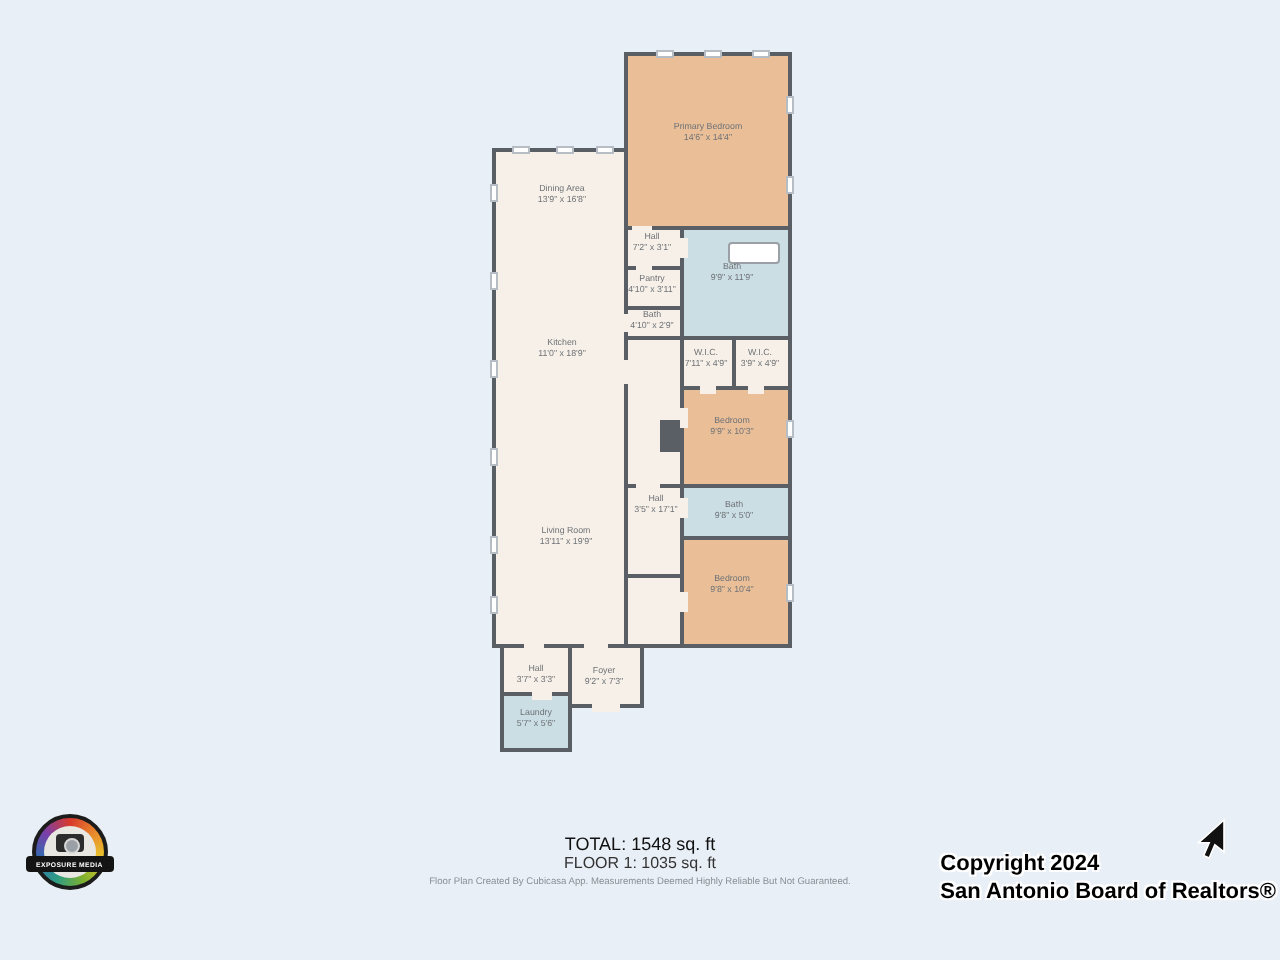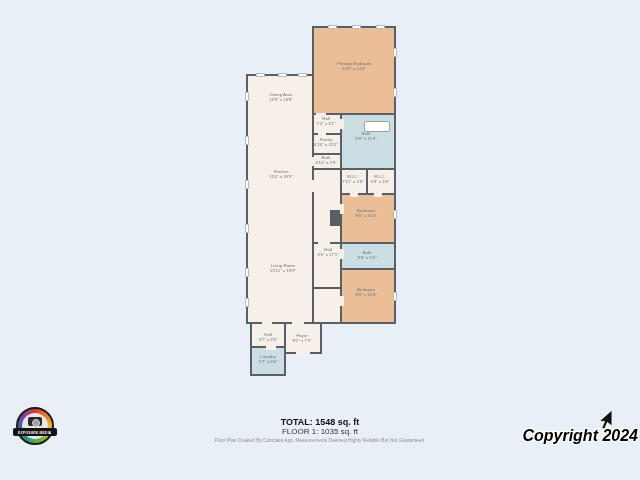--- a/index.html
+++ b/index.html
@@ -18,32 +18,32 @@
            transform:translate(-50%,-50%) scale(0.55); transform-origin:center center; }
 
   .gap { position:absolute; background:#f7f0e8; }
   .win { position:absolute; background:#ffffff; border:1px solid #b7bdc4; }
   .fixture-dark { position:absolute; background:#5a5f66; }
   .wallseg { position:absolute; background:#5a5f66; }
   .tub { position:absolute; background:#ffffff; border:1px solid #9aa0a5; border-radius:2px; }
 
   
   .total-line { position:absolute; top:417px; left:50%; transform:translateX(-50%);
-                font-size:9px; font-weight:700; color:#111; }
+                font-size:9px; font-weight:400; color:#111; }
   .floor-line { position:absolute; top:427px; left:50%; transform:translateX(-50%);
                 font-size:8px; color:#333; }
   .disclaimer { position:absolute; top:438px; left:50%;
                 transform:translateX(-50%) scale(0.6); transform-origin:center top;
                 font-size:8px; color:#8a8f94; white-space:nowrap; }
 
   
   .copyright { position:absolute; right:2px; top:426px; text-align:left;
-               font-size:16px; font-weight:700; color:#000; line-height:1.25;
+               font-size:11px; font-weight:700; color:#000; line-height:1.25;
                text-shadow:-1px -1px 0 #fff, 1px -1px 0 #fff, -1px 1px 0 #fff,
-                            1px 1px 0 #fff, 0 0 2px #fff;font-style:italic; }
+                            1px 1px 0 #fff, 0 0 2px #fff; }
 
   
   .cursor { position:absolute; left:594px; top:408px; width:20px; height:24px; }
 
   
   .logo { position:absolute; left:16px; top:407px; width:38px; height:38px; }
   .logo-ring { position:absolute; inset:0; border-radius:50%; border:2px solid #1c1c1c;
                background:conic-gradient(#d93a2b, #e8892c, #e8c72c, #7db02f, #2f9d84,
                                           #2f6db0, #7a3fa8, #d93a2b); }
   .logo-inner { position:absolute; inset:6px; border-radius:50%; background:#e9e7e2; }
@@ -188,20 +188,21 @@
         <div>5'7" x 5'6"</div>
       </div>
   </div>
 
   <div class="total-line">TOTAL: 1548 sq. ft</div>
   <div class="floor-line">FLOOR 1: 1035 sq. ft</div>
   <div class="disclaimer">Floor Plan Created By Cubicasa App. Measurements Deemed Highly Reliable But Not Guaranteed.</div>
 
   <div class="copyright">
     <div>Copyright 2024</div>
+    <div>San Antonio Board of Realtors®</div>
   </div>
 
   <svg class="cursor" viewBox="0 0 20 24">
     <polygon points="18,2 18,18 13.4,14.4 10.6,21 7.8,19.8 10.6,13.4 5.2,13.4" fill="#111" stroke="#ffffff" stroke-width="0.8"></polygon>
   </svg>
 
   <div class="logo">
     <div class="logo-ring"></div>
     <div class="logo-inner"></div>
     <div class="cam"></div>

